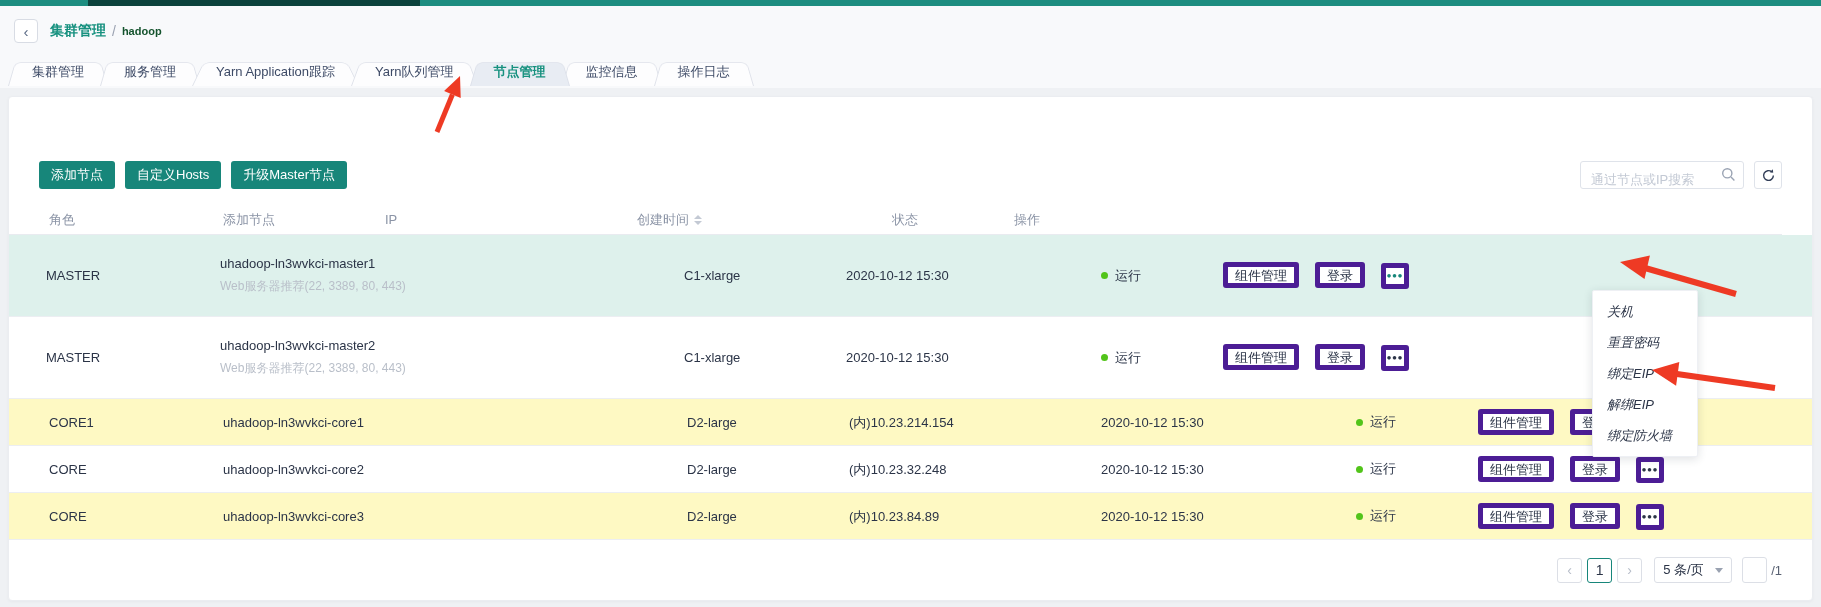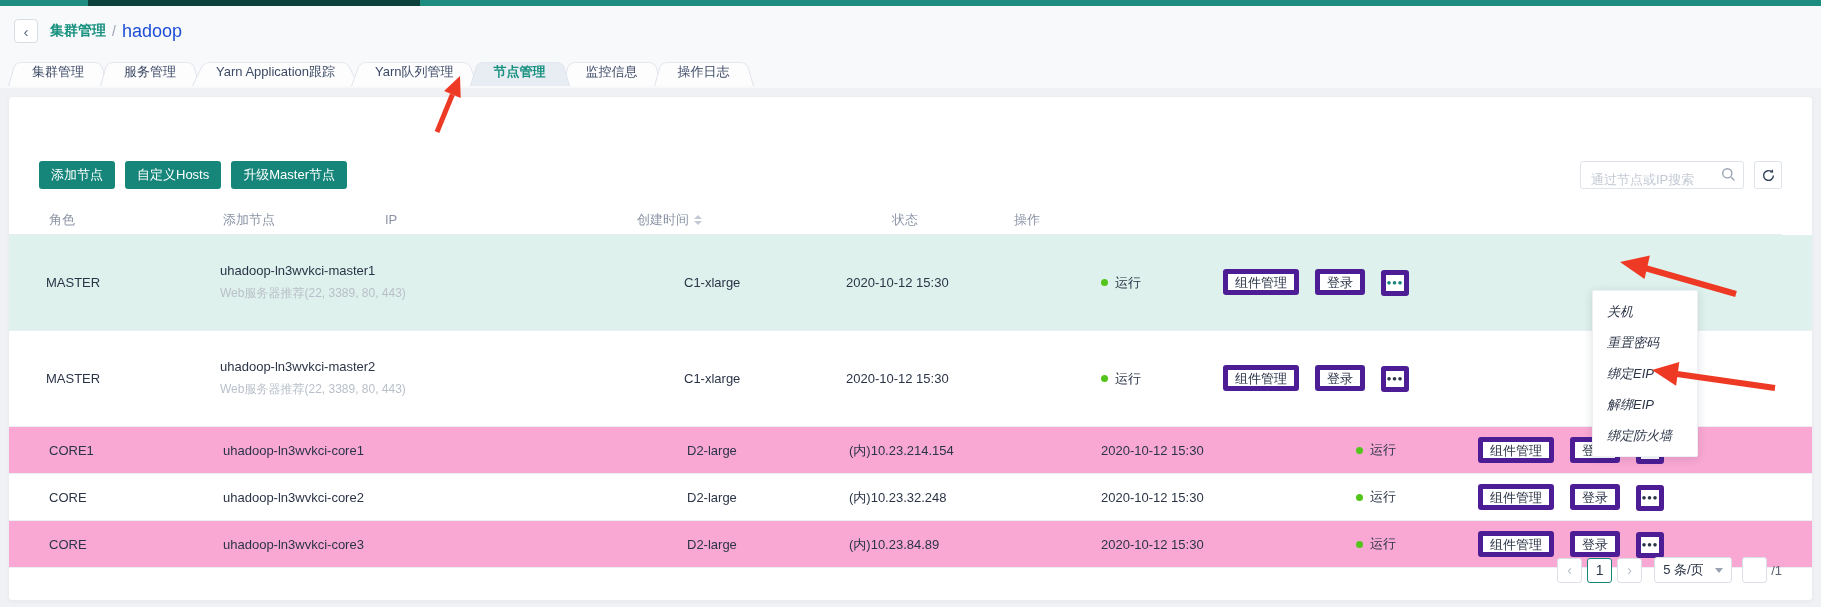--- a/index.html
+++ b/index.html
@@ -11,21 +11,21 @@
   .topbar { position:relative; height:6px; background:#1d8d80; }
   .topbar .seg { position:absolute; left:88px; top:0; width:332px; height:6px; background:#0c423c; }
 
   
   .header { background:#f8f9fb; padding:12px 14px 0 14px; height:82px; }
   .crumbrow { display:flex; align-items:center; height:26px; }
   .back-btn { width:24px; height:24px; background:#fff; border:1px solid #d8dce4; border-radius:4px;
     color:#5a6a85; font-size:15px; line-height:21px; text-align:center; cursor:pointer; }
   .crumb-link { color:#17917f; font-size:14px; font-weight:bold; margin-left:12px; text-decoration:none; cursor:pointer; }
   .crumb-sep { color:#9aa2b1; font-size:14px; margin:0 6px; }
-  .crumb-cur { color:#1d4ed8; font-size:18px; font-weight:normal; }
+  .crumb-cur { color:#14532d; font-size:11px; font-weight:bold; }
 
   
   .tabs { display:flex; margin:14px 0 0 -6px; height:28px; align-items:flex-end; }
   .tab { position:relative; height:28px; line-height:28px; padding:0 24px; font-size:13px;
     color:#3d4a66; cursor:pointer; z-index:1; margin-right:-8px; white-space:nowrap; }
   .tab::before { content:""; position:absolute; inset:0; z-index:-1; background:#fdfdfe;
     border:1px solid #dfe2ea; border-bottom:none; border-radius:7px 7px 0 0;
     transform:perspective(24px) rotateX(8deg); transform-origin:bottom; }
   .tab.active { color:#17917f; font-weight:bold; z-index:2; }
   .tab.active::before { background:#e8ecf3; border-color:#dde1ea; }
@@ -51,22 +51,22 @@
     font-size:13px; color:#8b94a6; border-bottom:1px solid #e9ebf0; }
   .c-role{width:174px;} .c-node{width:464px;} .c-type{width:162px;} .c-ip{width:252px;}
   .c-created{width:255px; display:flex; align-items:center;} .c-status{width:122px;} .c-actions{flex:1;}
   .sort-ic { display:inline-flex; flex-direction:column; margin-left:5px; gap:2px; }
   .sort-ic i { width:0; height:0; border-left:4px solid transparent; border-right:4px solid transparent; }
   .sort-ic .up { border-bottom:4px solid #c3c9d4; }
   .sort-ic .dn { border-top:4px solid #c3c9d4; }
 
   .row { display:flex; align-items:center; height:47px; padding-left:40px; font-size:13px;
     border-bottom:1px solid #eceef2; }
-  .row.tall { height:96px;padding-left:37px; }
-  .row.striped { background:#f9a8d4; }
+  .row.tall { height:82px;padding-left:37px; }
+  .row.striped { background:#fef9c3; }
   .row.hl { background:#def1ec; }
   .node-name { color:#2b3447; }
   .node-note { color:#b9bfc9; font-size:12px; margin-top:7px; }
   .ip-line { line-height:19px; }
   .status-cell { display:flex; align-items:center; }
   .dot { width:7px; height:7px; border-radius:50%; background:#52c41a; margin-right:7px; }
   .act-btn { height:26px; padding:0 7px; margin-right:16px; background:#fff; border:5px solid #4c1d95;
     border-radius:3px; font-size:13px; color:#2b3447; cursor:pointer; font-family:Liberation Serif, serif; }
   .act-btn.more { width:28px; padding:0; font-weight:bold; letter-spacing:1px; }
   .act-btn.more.active-more { color:#17867a; }

